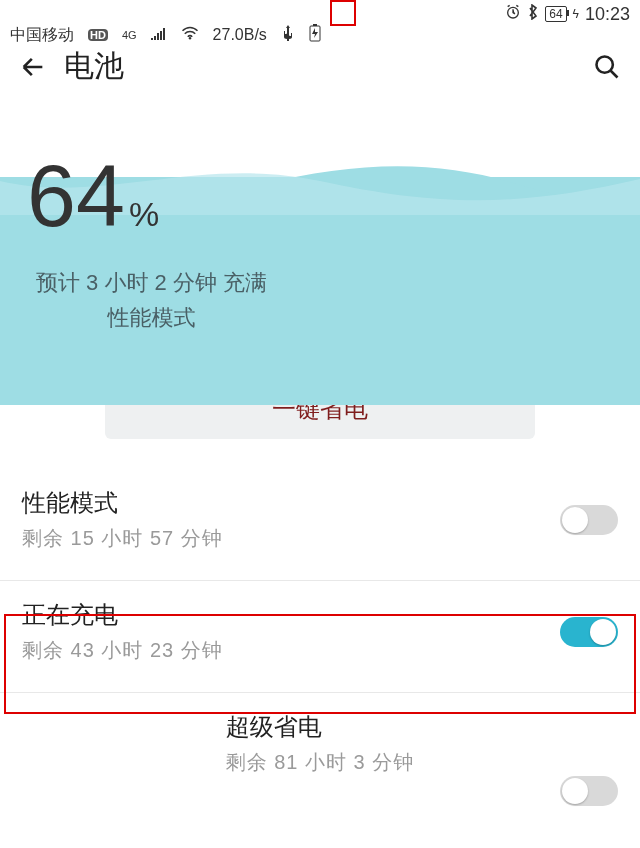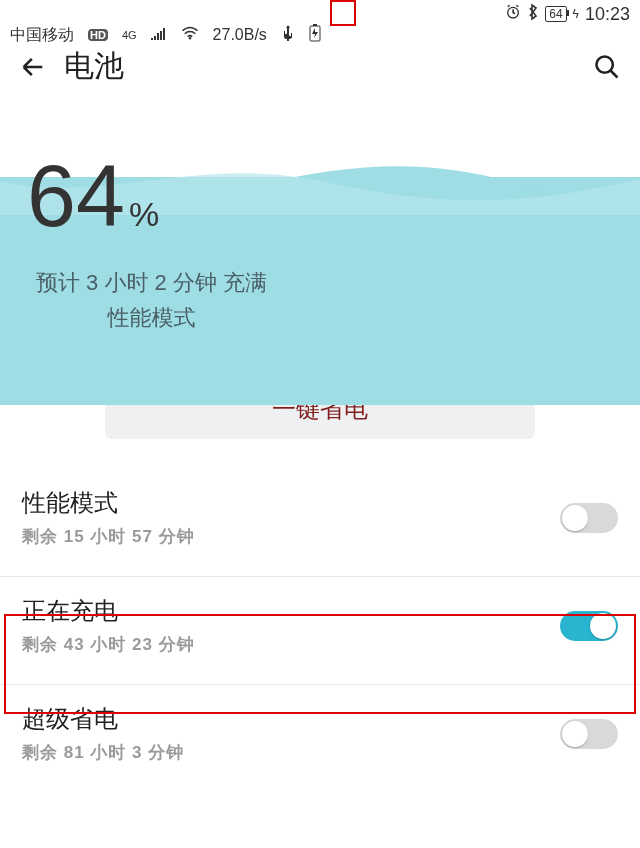--- a/index.html
+++ b/index.html
@@ -71,24 +71,24 @@
     background:#eef0f1; color:#7f1d1d; font-size:24px;
     padding:14px 0; width:430px; text-align:center; border-radius:6px;
   }
 
   
   .rows { margin-top:30px; }
   .row {
     padding:18px 22px 28px 22px; border-bottom:1px solid #e8e8e8;
     display:flex; align-items:center;justify-content:space-between;
   }
-  .row:last-child{ border-bottom:none;}
+  .row:last-child{ border-bottom:none;flex-direction:column;}
   .row-text { display:flex; flex-direction:column; gap:6px;}
   .row-title { font-size:24px; color:#222;}
-  .row-sub { font-size:17px; color:#9a9a9a; letter-spacing:1px;font-weight:bold;}
+  .row-sub { font-size:20px; color:#9a9a9a; letter-spacing:1px;}
   .toggle {
     margin-left:auto; width:58px; height:30px; border-radius:15px;
     background:#d9d9d9; position:relative;
   }
   .toggle .knob{
     position:absolute; width:26px; height:26px; border-radius:50%;
     background:#fff; top:2px; left:2px; box-shadow:0 1px 2px rgba(0,0,0,.25);
   }
   .toggle.on{ background:#29b4cf;}
   .toggle.on .knob{ left:30px;}

